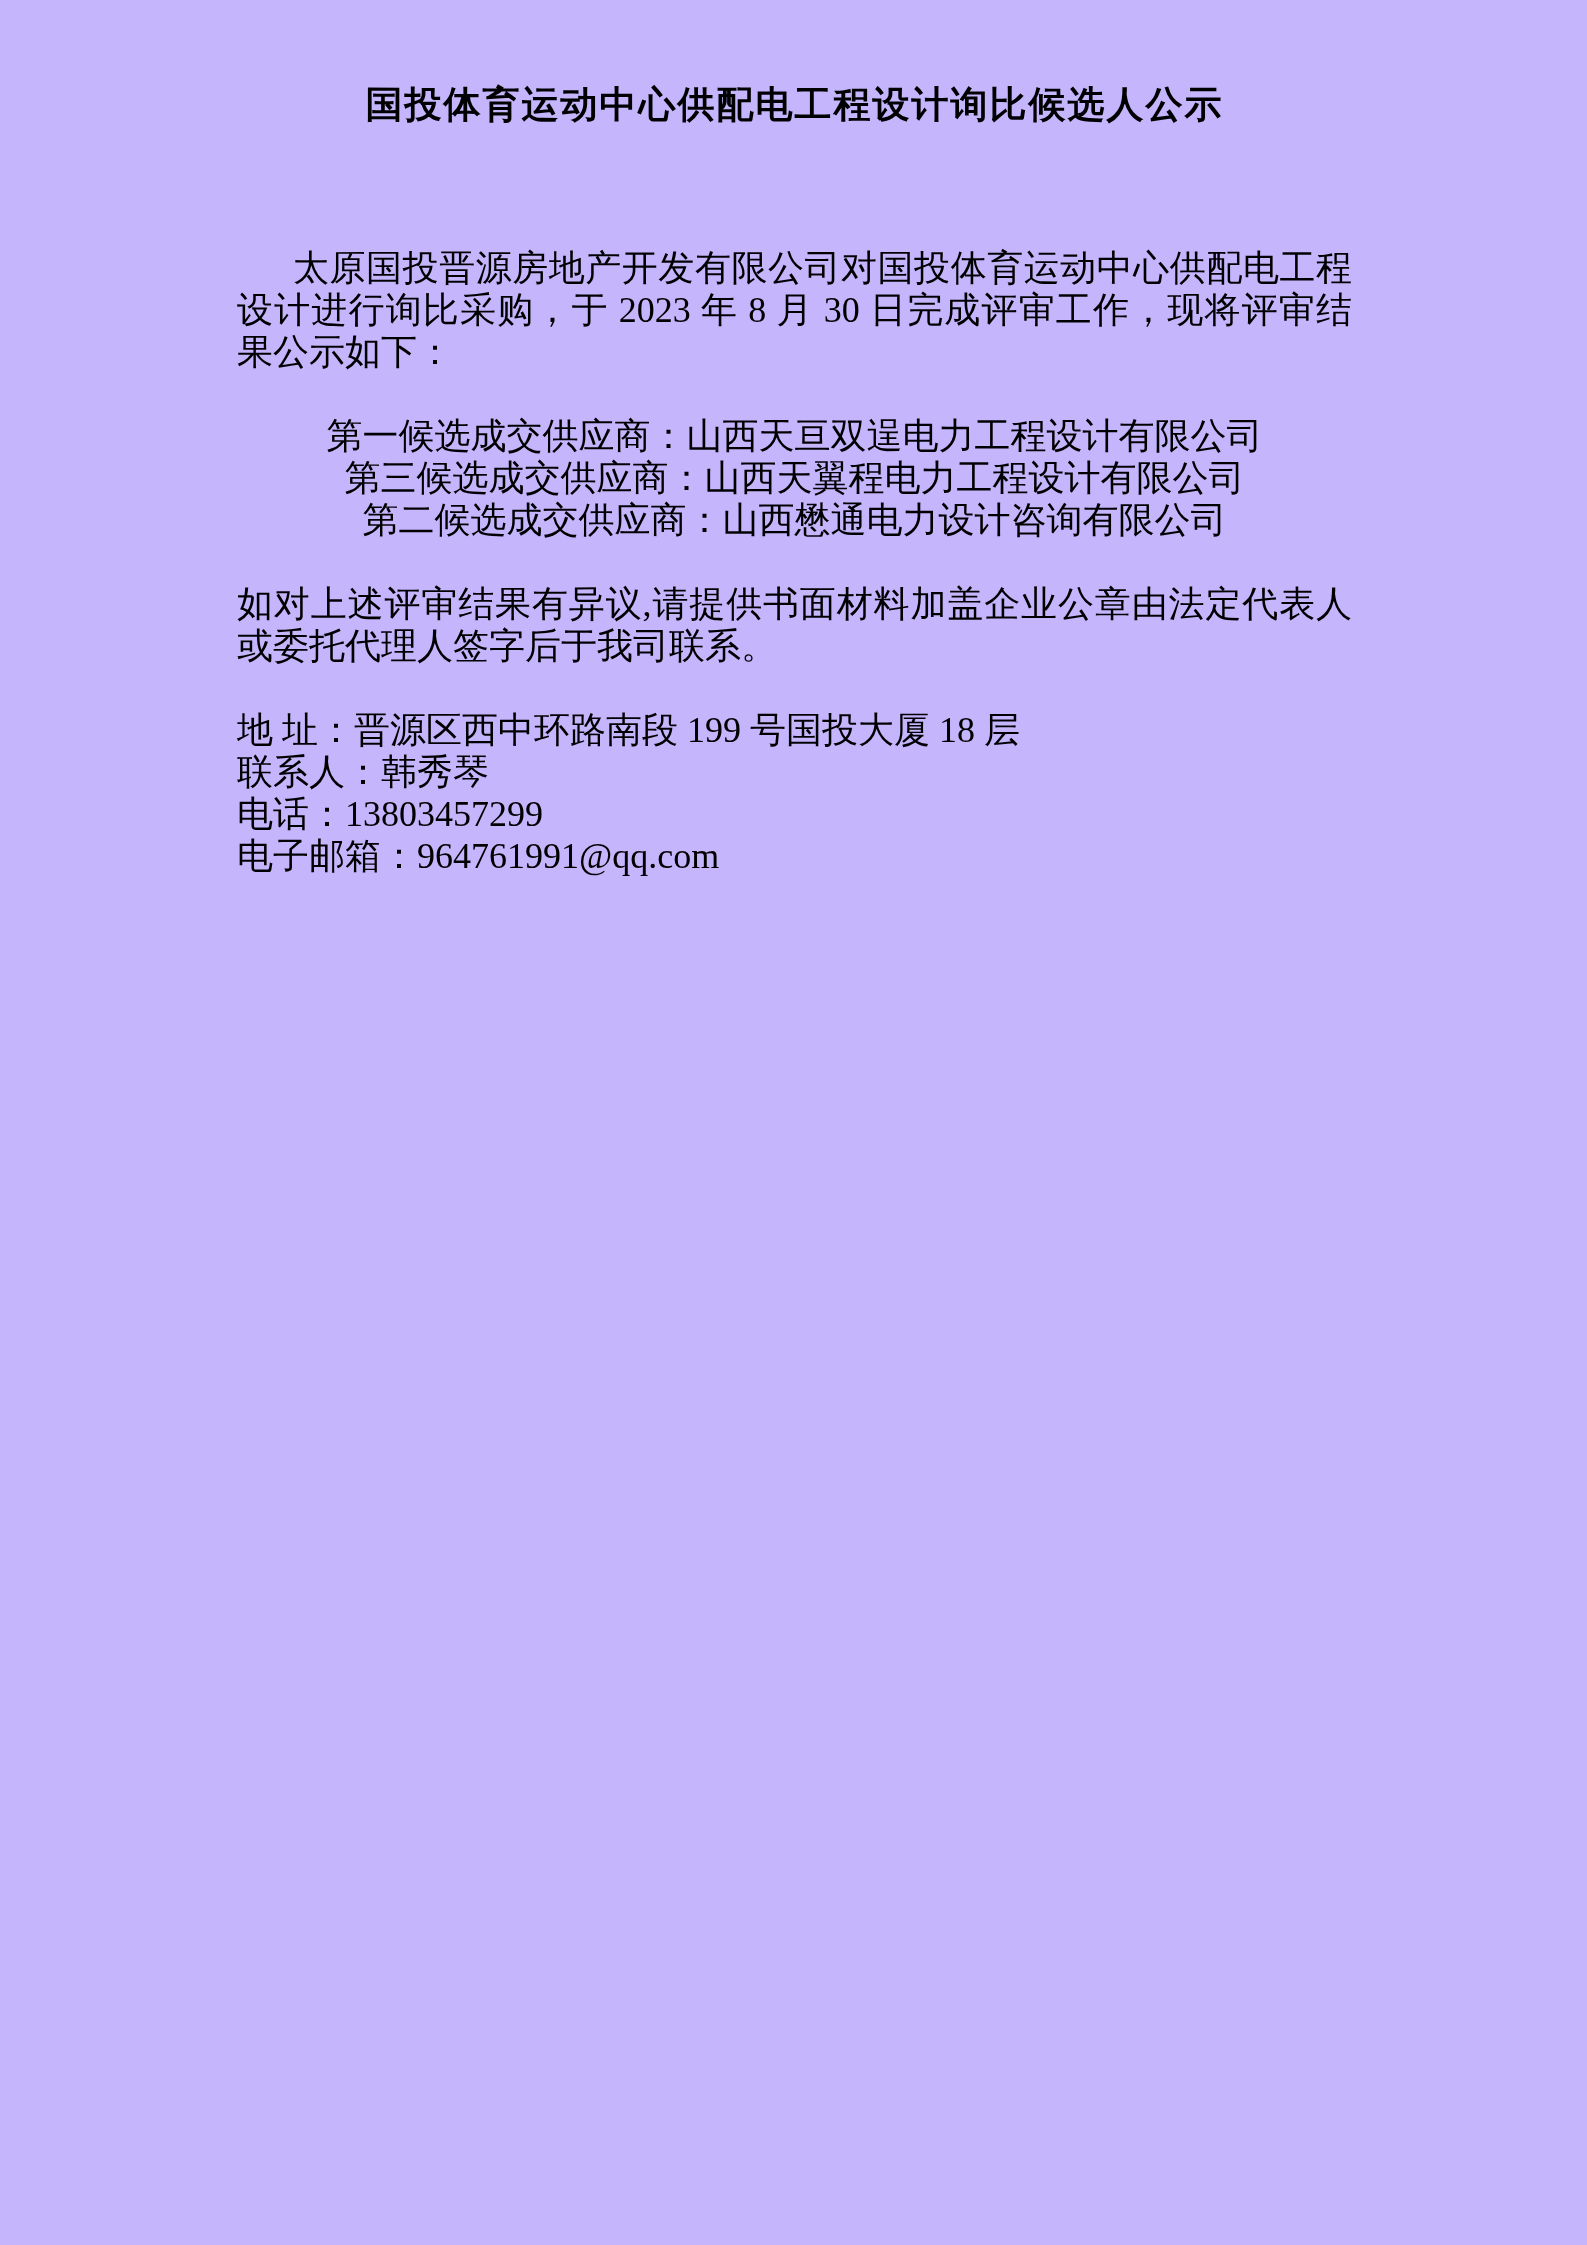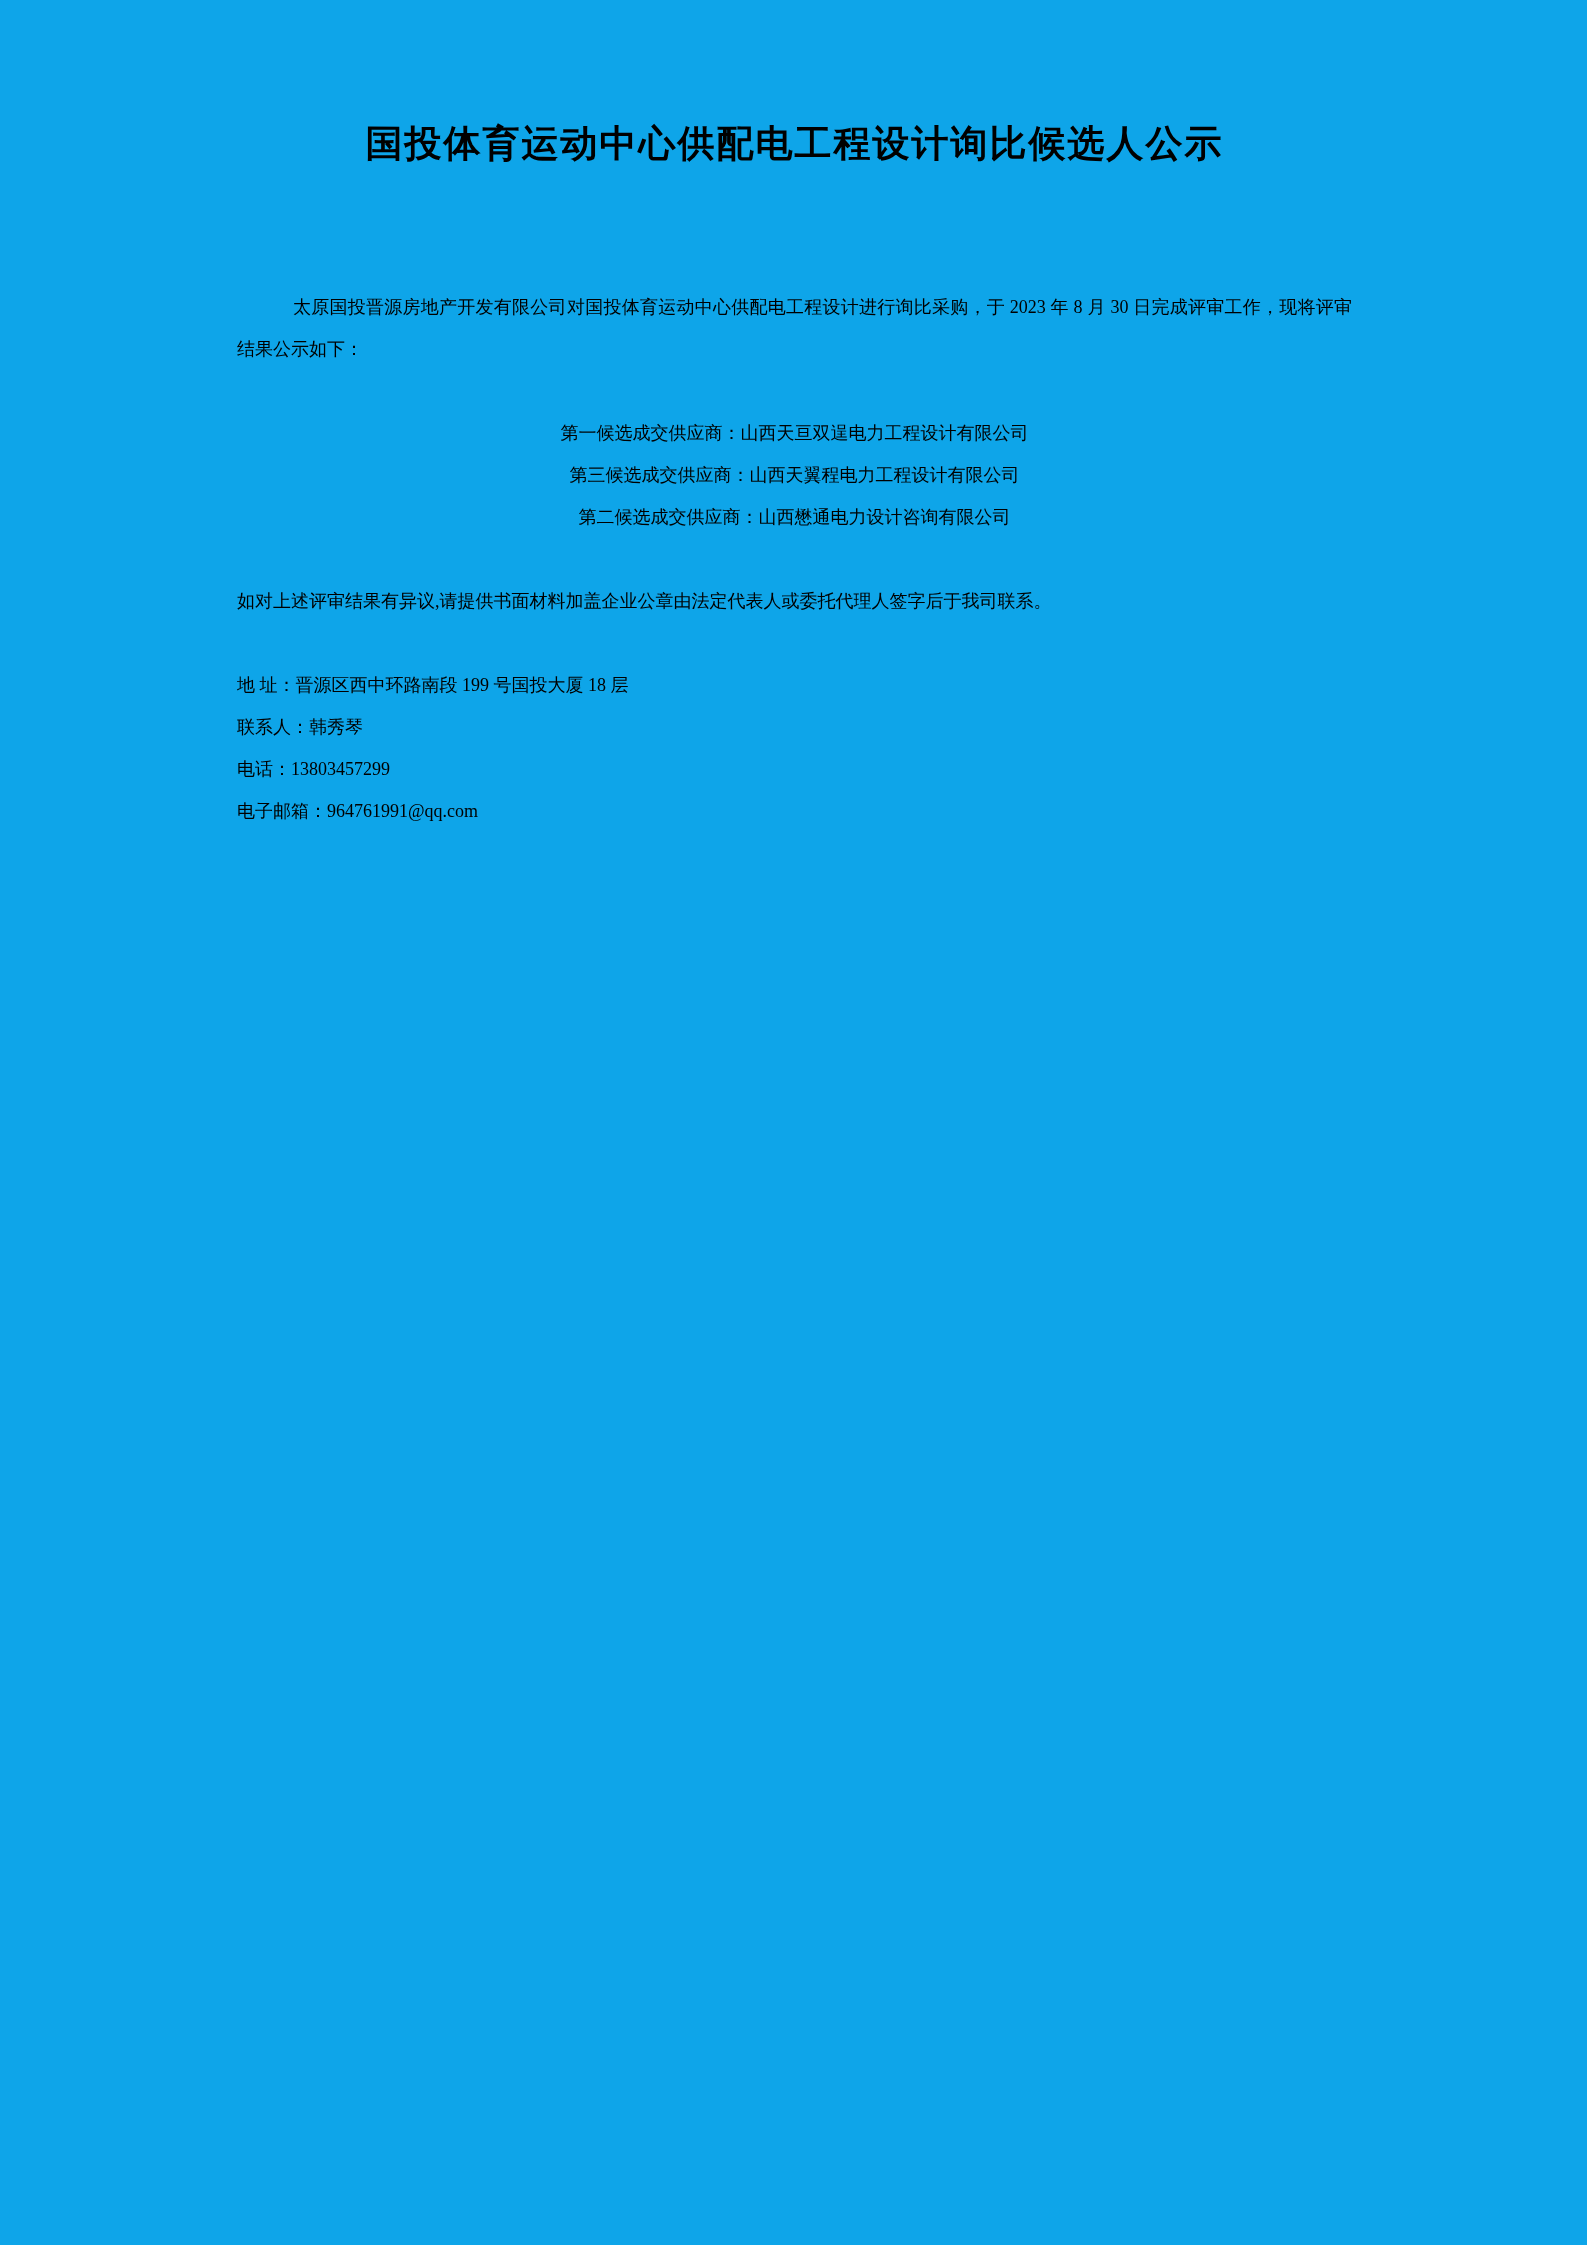--- a/index.html
+++ b/index.html
@@ -5,37 +5,37 @@
   html, body {
     margin: 0;
     padding: 0;
     background: #ffffff;
   }
   .page {
     position: relative;
     box-sizing: border-box;
     width: 1587px;
     height: 2245px;
-    background: #0ea5e9;
+    background: #c4b5fd;
     color: #000000;
-    padding: 120px 235px 0 237px;
+    padding: 81px 235px 0 237px;
     font-family: "Liberation Serif", "DejaVu Serif", serif;
     overflow: hidden;
   }
   .doc-title {
     font-size: 37px;
     line-height: 48px;
     font-weight: bold;
     text-align: center;
     letter-spacing: 2px;
     margin: 0 0 118px 0;
   }
   .body-line,
   .body-para {
-    font-size: 18px;
+    font-size: 36px;
     line-height: 42px;
     margin: 0;
   }
   .section {
     margin-bottom: 42px; 
     text-align: center;
   }
   .intro-para {
     text-indent: 56px;        
     text-align: justify;

